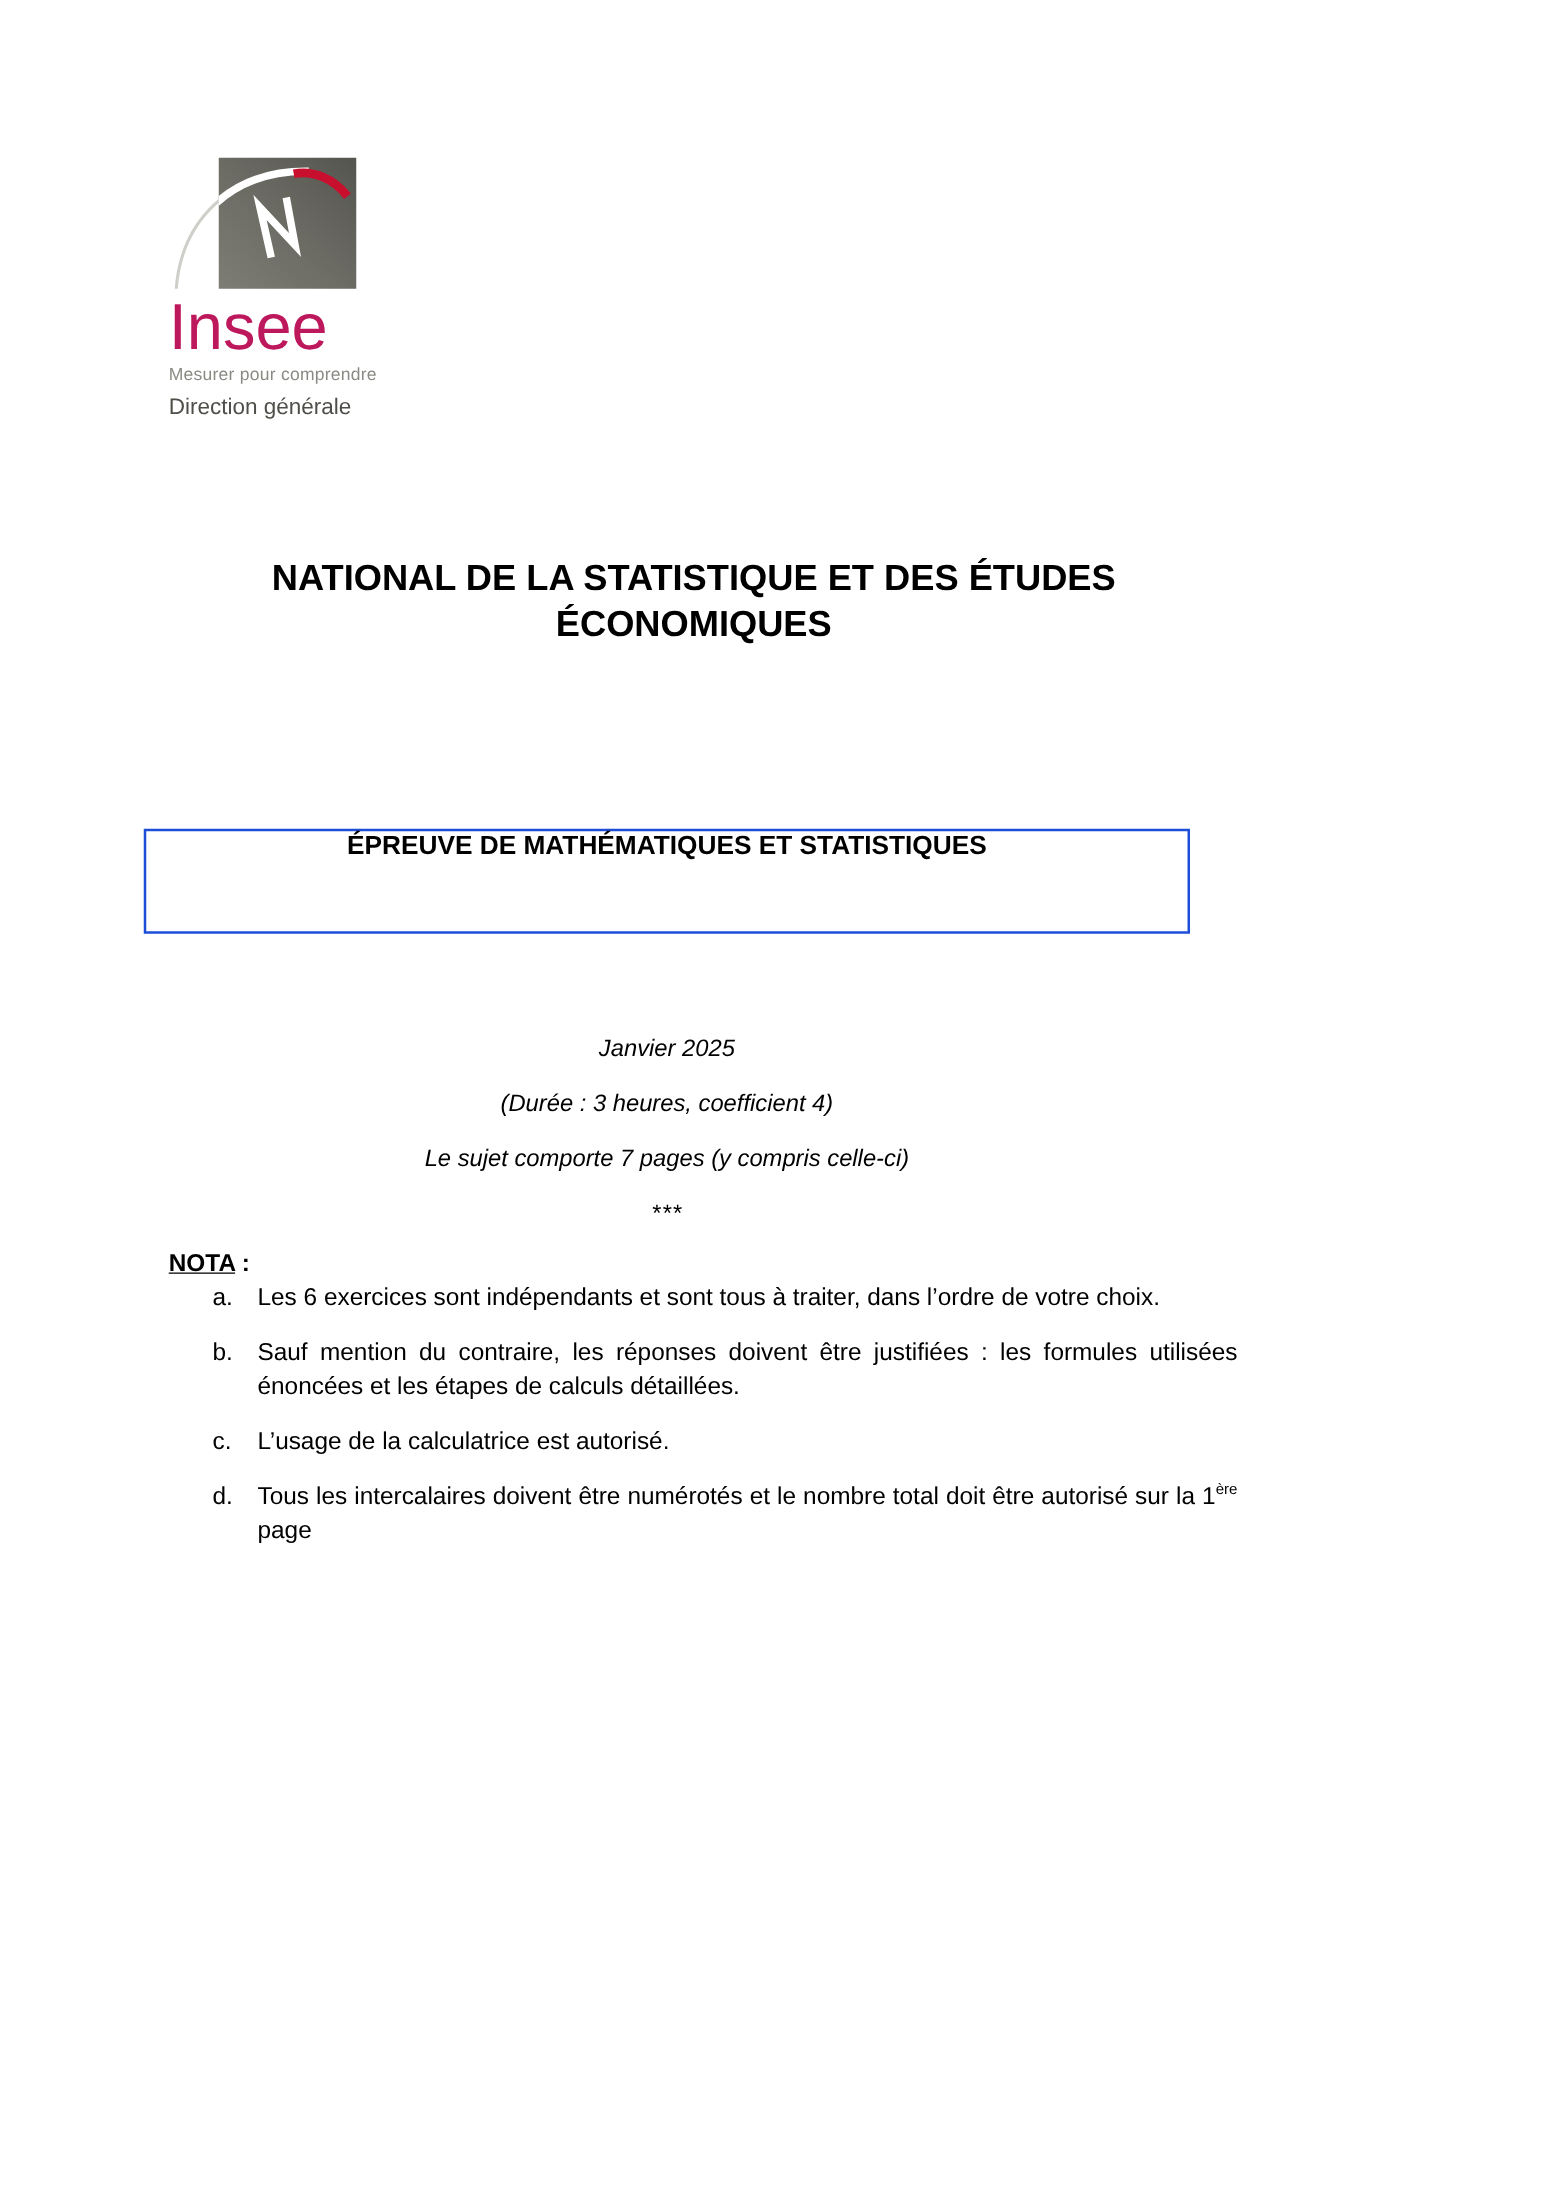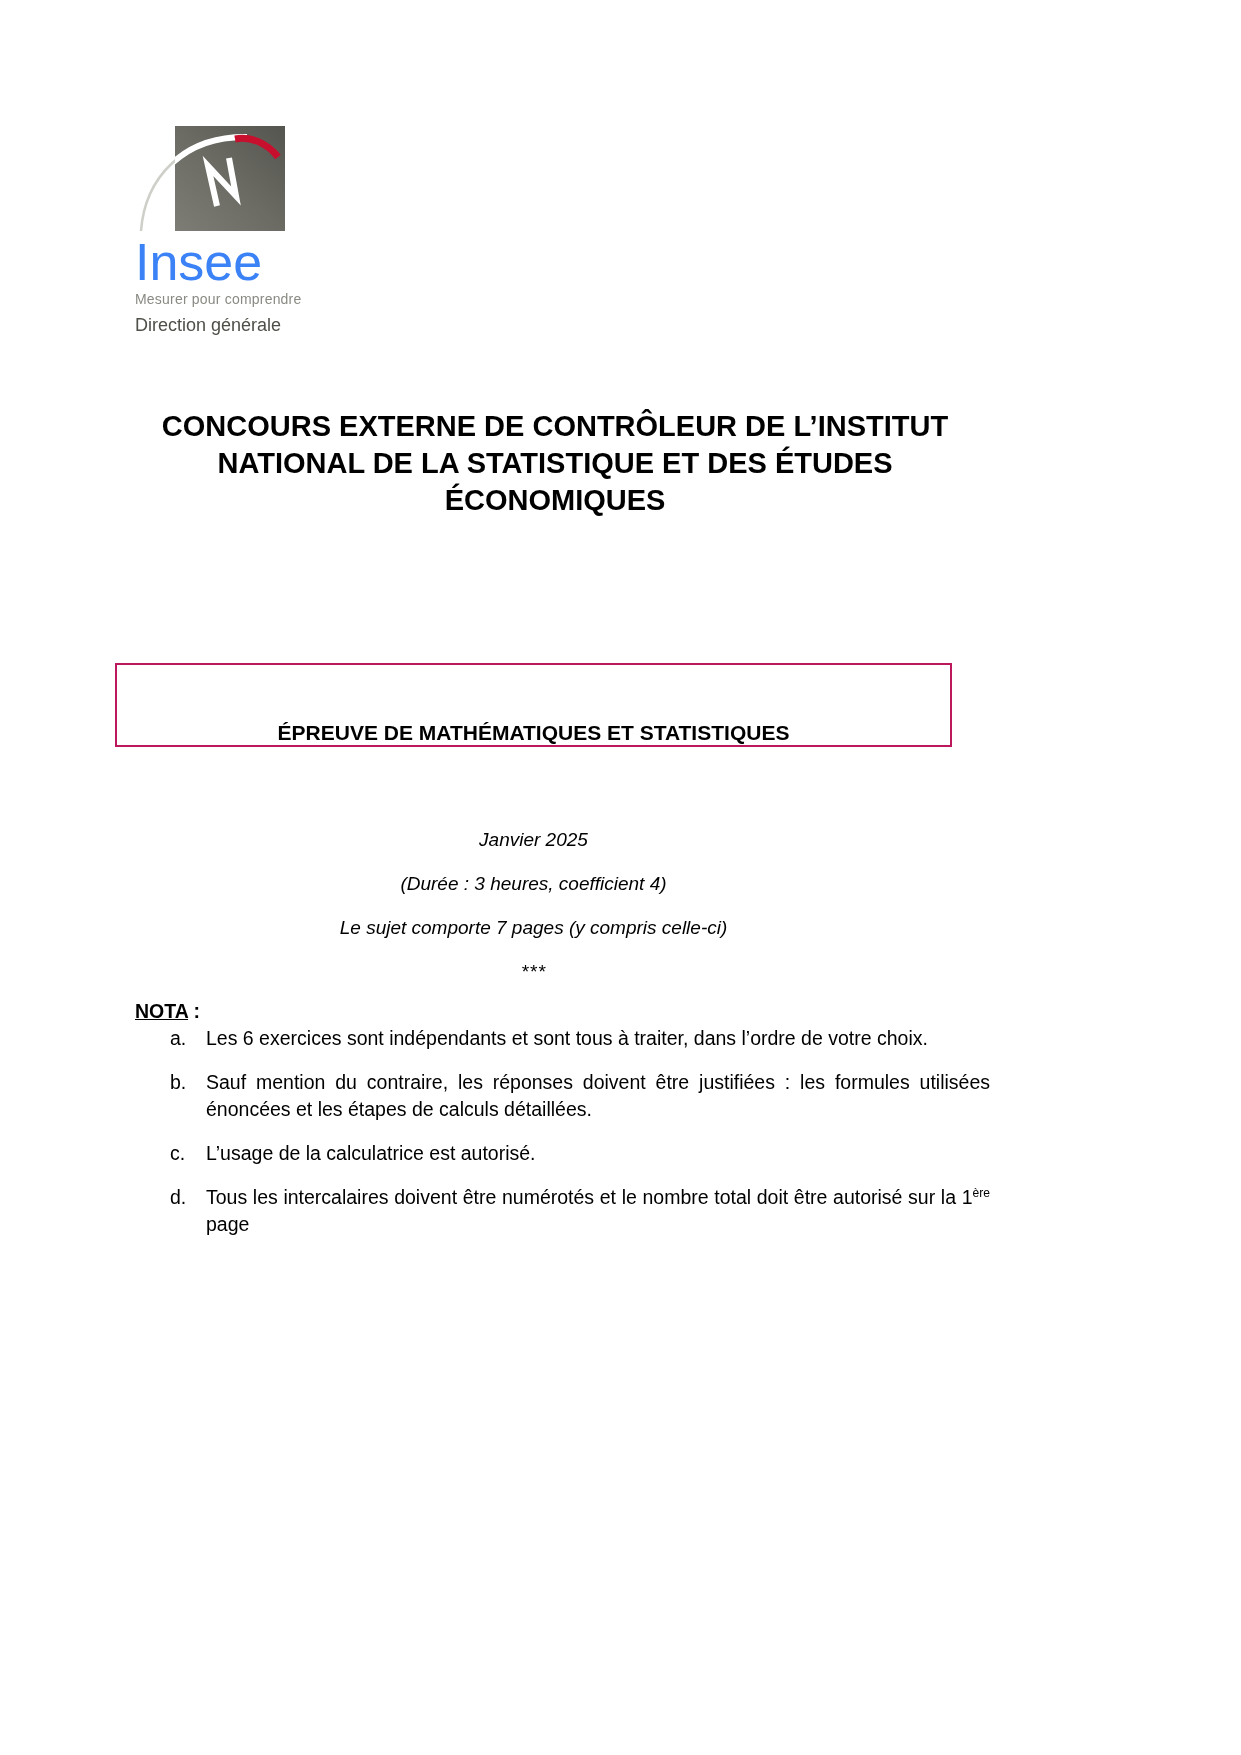--- a/index.html
+++ b/index.html
@@ -9,40 +9,40 @@
     height: 1755px;
     background: #ffffff;
     font-family: "Liberation Sans", sans-serif;
     color: #000000;
     overflow: hidden;
   }
 
   
   .logo { position: absolute; left: 135px; top: 126px; width: 190px; }
   .logo-mark { display: block; width: 152px; height: 107px; }
-  .logo-name { font-size: 52px; color: #3b82f6; line-height: 1.0; margin-top: 3px; }
+  .logo-name { font-size: 52px; color: #be185d; line-height: 1.0; margin-top: 3px; }
   .logo-tagline { font-size: 14px; color: #8a8a84; margin-top: 3px; letter-spacing: 0.2px; }
   .logo-direction { font-size: 18px; color: #4f4f49; margin-top: 8px; }
 
   
   .title {
     position: absolute; left: 115px; top: 408px; width: 880px;
     margin: 0; text-align: center;
     font-size: 29px; line-height: 37px; font-weight: bold;
   }
   .year {
     position: absolute; left: 115px; top: 541px; width: 880px;
     text-align: center; font-size: 26px; font-weight: bold;
   }
 
   
   .exam-box {
     position: absolute; left: 115px; top: 663px; width: 833px; height: 80px;
-    border: 2px solid #be185d;
-    display: flex; align-items: flex-end; justify-content: center;
+    border: 2px solid #1d4ed8;
+    display: flex; align-items: flex-start; justify-content: center;
     font-size: 21px; font-weight: bold; text-align: center;
   }
 
   
   .meta {
     position: absolute; left: 115px; top: 830px; width: 837px;
     text-align: center; font-style: italic; font-size: 19px;
   }
   .meta p { margin: 0 0 25px 0; line-height: 19px; }
   .meta .stars { letter-spacing: 1px; }
@@ -88,21 +88,21 @@
 
         <path d="M 82 80 L 73 40 L 101 70 L 94 32" fill="none" stroke="#ffffff" stroke-width="6" stroke-linejoin="miter"></path>
       </g>
     </svg>
     <div class="logo-name">Insee</div>
     <div class="logo-tagline">Mesurer pour comprendre</div>
     <div class="logo-direction">Direction générale</div>
   </div>
 
   <h1 class="title">
-    <span>CONCOURS EXTERNE DE CONTRÔLEUR DE L’INSTITUT</span><br>
+    <br>
     <span>NATIONAL DE LA STATISTIQUE ET DES ÉTUDES</span><br>
     <span>ÉCONOMIQUES</span>
   </h1>
 
 
   <div class="exam-box">
     <span>ÉPREUVE DE MATHÉMATIQUES ET STATISTIQUES</span>
   </div>
 
   <div class="meta">

